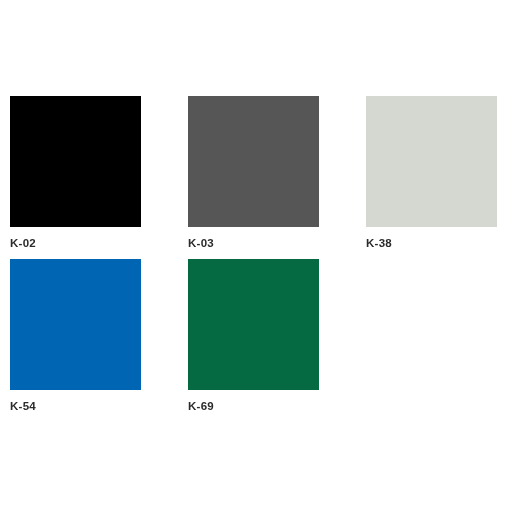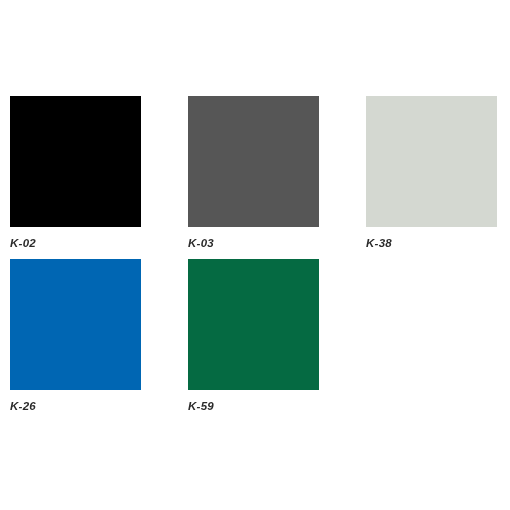--- a/index.html
+++ b/index.html
@@ -20,21 +20,20 @@
     height: 510px;
     box-sizing: border-box;
     padding: 96px 0 0 10px;
   }
   .swatch-grid {
     display: grid;
     grid-template-columns: repeat(3, 131px);
     grid-template-rows: repeat(2, auto);
     column-gap: 47px;
     row-gap: 9px;
-    font-style: italic;
   }
   .swatch-cell {
     width: 131px;
     display: block;
   }
   .swatch-chip {
     width: 131px;
     height: 131px;
     display: block;
   }
@@ -66,26 +65,26 @@
       <span class="swatch-label" style="color: rgb(43, 43, 43);">K-03</span>
     </div>
 
     <div class="swatch-cell">
       <span class="swatch-chip" style="background-color: rgb(212, 216, 209);"></span>
       <span class="swatch-label" style="color: rgb(43, 43, 43);">K-38</span>
     </div>
 
     <div class="swatch-cell">
       <span class="swatch-chip" style="background-color: rgb(0, 102, 179);"></span>
-      <span class="swatch-label" style="color: rgb(43, 43, 43);">K-26</span>
+      <span class="swatch-label" style="color: rgb(43, 43, 43);">K-54</span>
     </div>
 
     <div class="swatch-cell">
       <span class="swatch-chip" style="background-color: rgb(5, 106, 66);"></span>
-      <span class="swatch-label" style="color: rgb(43, 43, 43);">K-59</span>
+      <span class="swatch-label" style="color: rgb(43, 43, 43);">K-69</span>
     </div>
 
     <div class="swatch-cell is-empty">
       
       
     </div>
 
   </div>
 </div>
 

